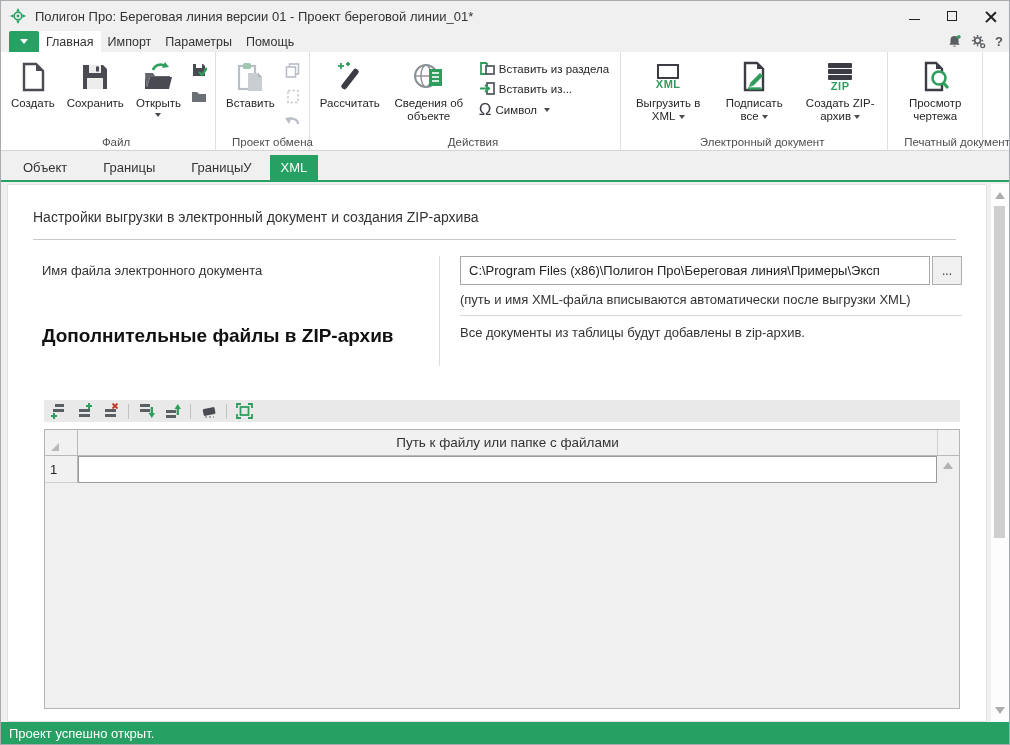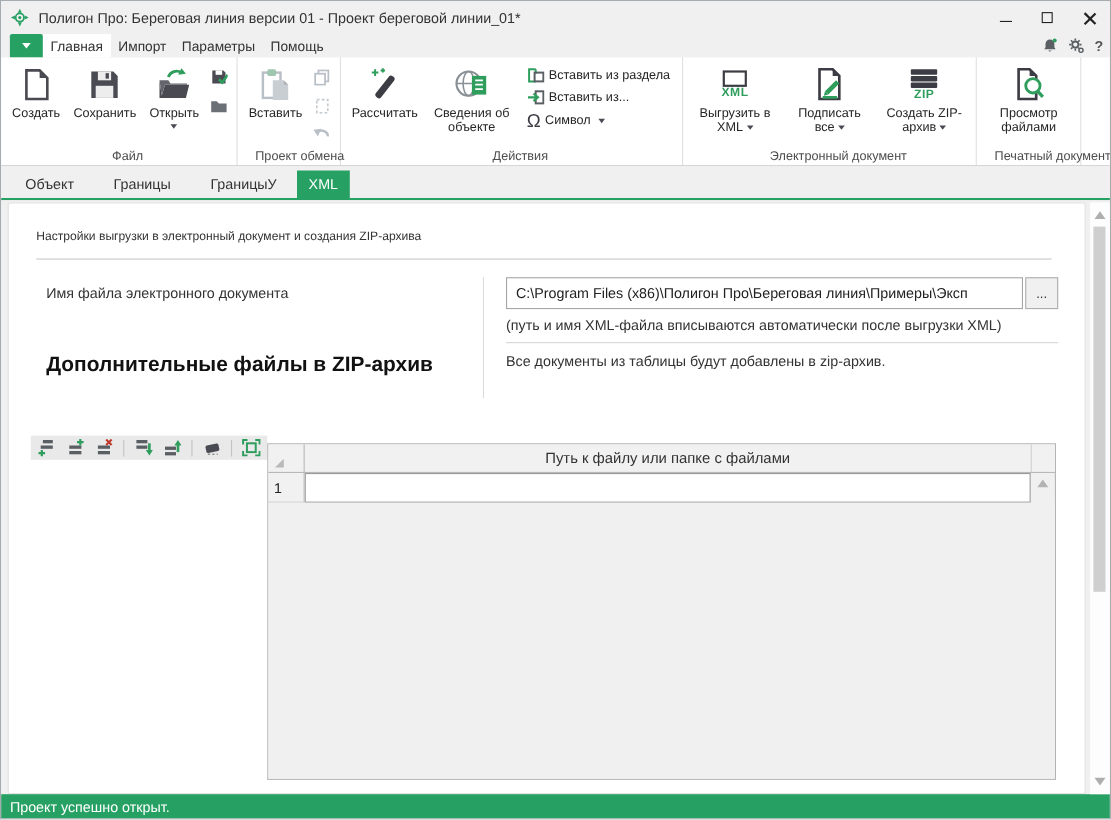--- a/index.html
+++ b/index.html
@@ -45,36 +45,36 @@
   .omega-glyph { font-size:17px; color:#3c3c44; line-height:1; }
 
   
   .doctabs { height:31px; background:#f0f0f0; display:flex; align-items:flex-end; flex:0 0 auto; border-bottom:2px solid #27a163; padding-left:4px; }
   .doctab { padding:5px 18px; font-size:13px; color:#333; cursor:pointer; }
   .doctab.active { background:#27a163; color:#fff; padding:5px 11px; }
 
   
   .content-wrap { flex:1 1 auto; display:flex; min-height:0; background:#f0f0f0; }
   .panel { flex:1 1 auto; background:#fff; border:1px solid #e2e2e2; border-radius:2px; margin:2px 2px 0 6px; padding:0 24px 10px 20px; display:flex; flex-direction:column; min-width:0; }
-  .section-title { margin:24px 0 0 5px; font-size:11px; color:#333; }
+  .section-title { margin:24px 0 0 5px; font-size:14px; color:#333; }
   .hr1 { border:0; border-top:1px solid #c9c9c9; margin:14px 6px 0 5px; }
   .formgrid { display:flex; margin-top:16px;gap:37px; }
   .form-left { width:374px; flex:0 0 auto; padding-left:14px; }
   .form-right { flex:1 1 auto; border-left:1px solid #dcdcdc; padding-left:20px; padding-bottom:26px; min-width:0; }
   .lbl-filename { font-size:13px; color:#333; padding-top:7px; }
   .lbl-zip { font-size:19px; color:#111; font-weight:bold; margin-top:47px; }
   .input-row { display:flex; gap:2px; }
   .path-input { flex:1 1 auto; height:29px; border:1px solid #a6a6a6; font-size:13px; color:#222; padding:0 8px; font-family:"Liberation Sans", sans-serif; white-space:nowrap; overflow:hidden; min-width:0; outline:none; }
   .browse-btn { flex:0 0 auto; width:30px; height:29px; background:#f0f0f0; border:1px solid #adadad; font-size:12px; color:#333; cursor:pointer; line-height:1; }
   .hint { font-size:13px; color:#333; margin-top:7px; }
   .hr2 { border:0; border-top:1px solid #d6d6d6; margin:8px 0 0 0; }
   .zip-hint { font-size:13px; color:#333; margin-top:9px; }
 
   
-  .table-section { flex:1 1 auto; display:flex; flex-direction:row; margin:34px 2px 2px 0; min-height:0; }
+  .table-section { flex:1 1 auto; display:flex; flex-direction:column; margin:34px 2px 2px 16px; min-height:0; }
   .tbl-toolbar { height:22px; background:#e9e9e9; display:flex; align-items:center; gap:9px; padding:0 6px; flex:0 0 auto; }
   .tb-sep { width:1px; height:15px; background:#c2c2c2; }
   .tb-ic { width:17px; height:16px; cursor:pointer; display:flex; align-items:center; justify-content:center; }
   .tbl { flex:1 1 auto; margin-top:7px; border:1px solid #b4b4b4; background:#f0f0f0; display:flex; flex-direction:column; min-height:0; }
   .tbl-headrow { height:26px; display:flex; flex:0 0 auto; background:#f1f1f1; border-bottom:1px solid #b8b8b8; }
   .corner-cell { width:33px; flex:0 0 auto; border-right:1px solid #b8b8b8; position:relative; }
   .corner-tri { position:absolute; left:6px; bottom:4px; width:0; height:0; border-right:8px solid transparent; border-top:8px solid #b9b9b9; transform:rotate(180deg); }
   .head-cell { flex:1 1 auto; display:flex; align-items:center; justify-content:center; font-size:13.5px; color:#333; }
   .scroll-col-head { width:22px; flex:0 0 auto; border-left:1px solid #cfcfcf; }
   .tbl-row { height:27px; display:flex; flex:0 0 auto; }
@@ -333,21 +333,21 @@
     <div class="rgroup" style="border-right:1px solid #e0e0e0;">
       <div class="bigbtn">
         <div class="ic">
             <svg width="32" height="32" viewBox="0 0 32 32">
           <path d="M7 2 H17 L23 8 V29 H7 Z" fill="none" stroke="#3c3c44" stroke-width="2.4"></path>
           <path d="M17 2 L23 8 H17 Z" fill="#3c3c44"></path>
           <circle cx="20" cy="17" r="6.5" fill="#fff" stroke="#2f9e5d" stroke-width="2.6"></circle>
           <line x1="24.5" y1="22" x2="29" y2="27" stroke="#2f9e5d" stroke-width="3"></line>
         </svg>
           </div>
-        <div class="lbl"><span>Просмотр файлами</span></div>
+        <div class="lbl"><span>Просмотр чертежа</span></div>
       </div>
       <div class="rgroup-label">Печатный документ</div>
     </div>
     <div style="flex:1"></div>
   </div>
 
   <div class="doctabs">
     <div class="doctab">Объект</div>
     <div class="doctab">Границы</div>
     <div class="doctab">ГраницыУ</div>

